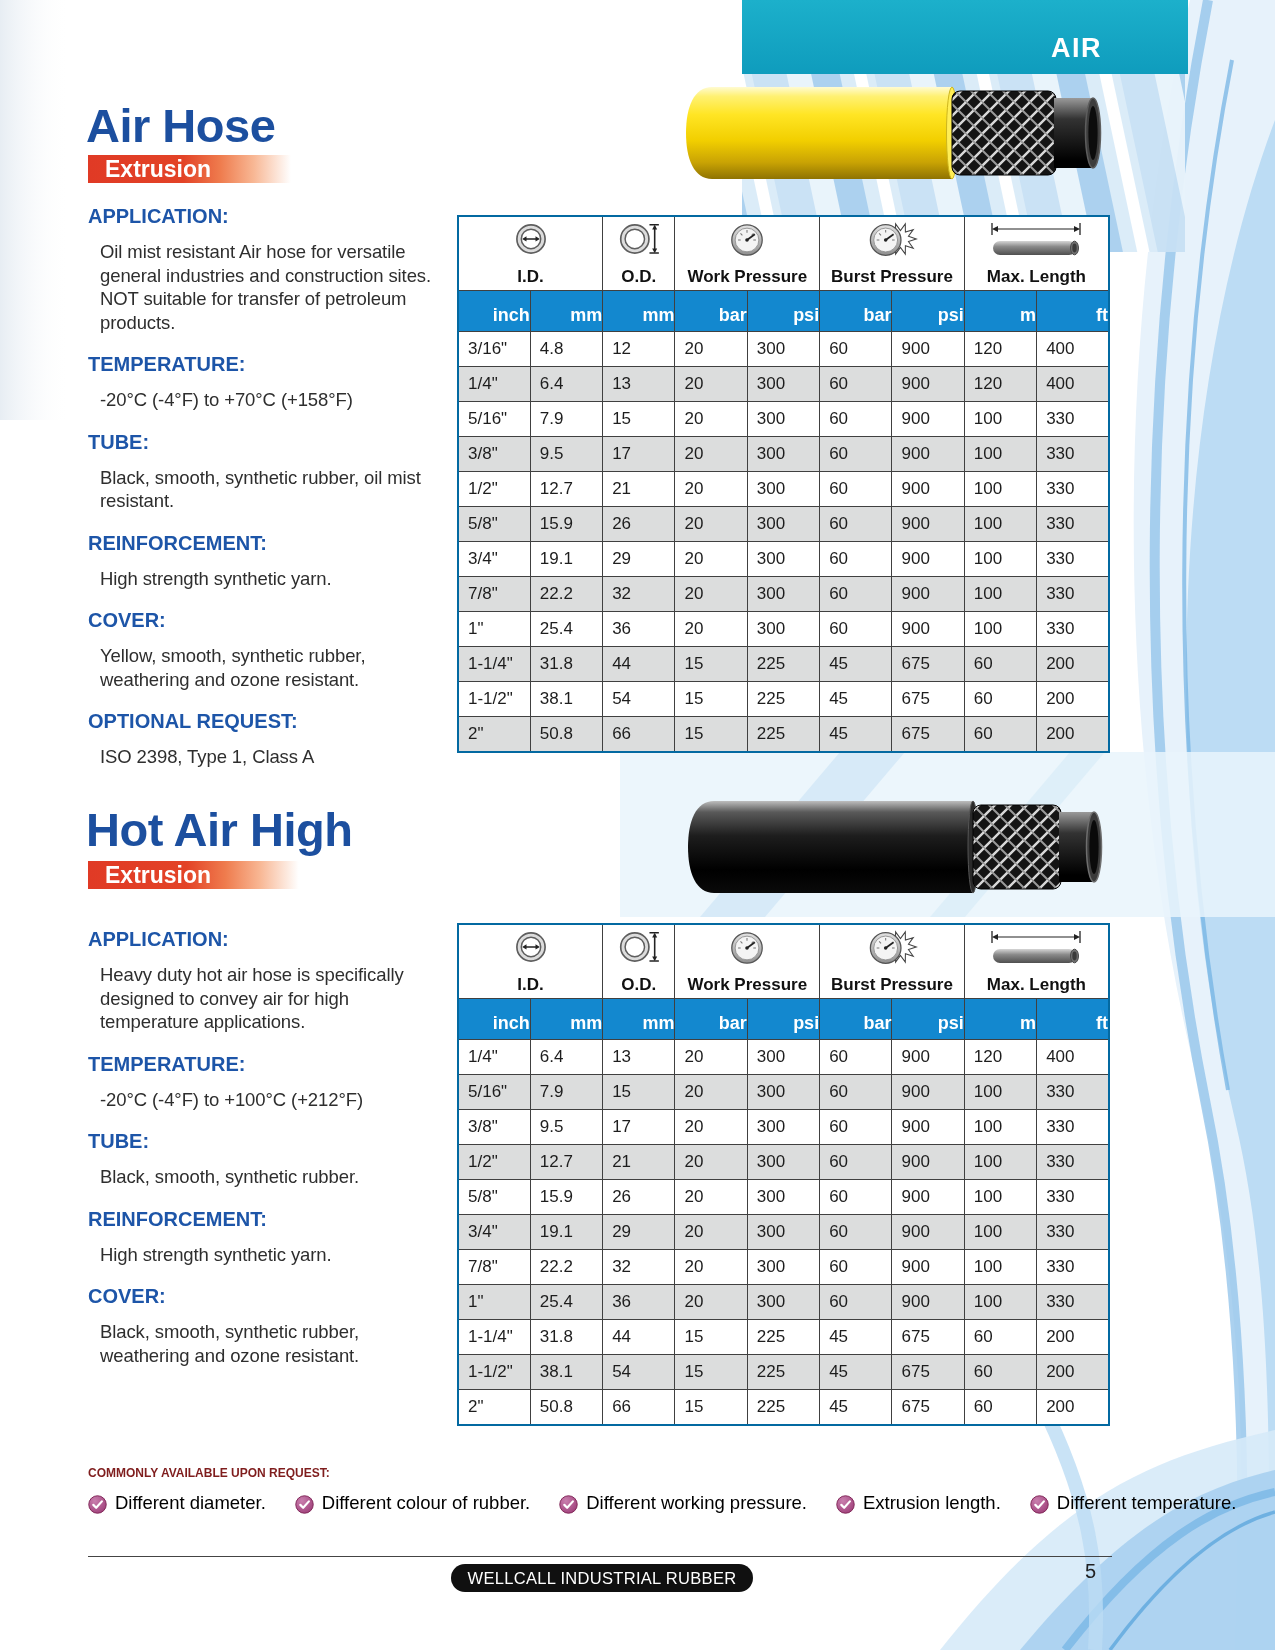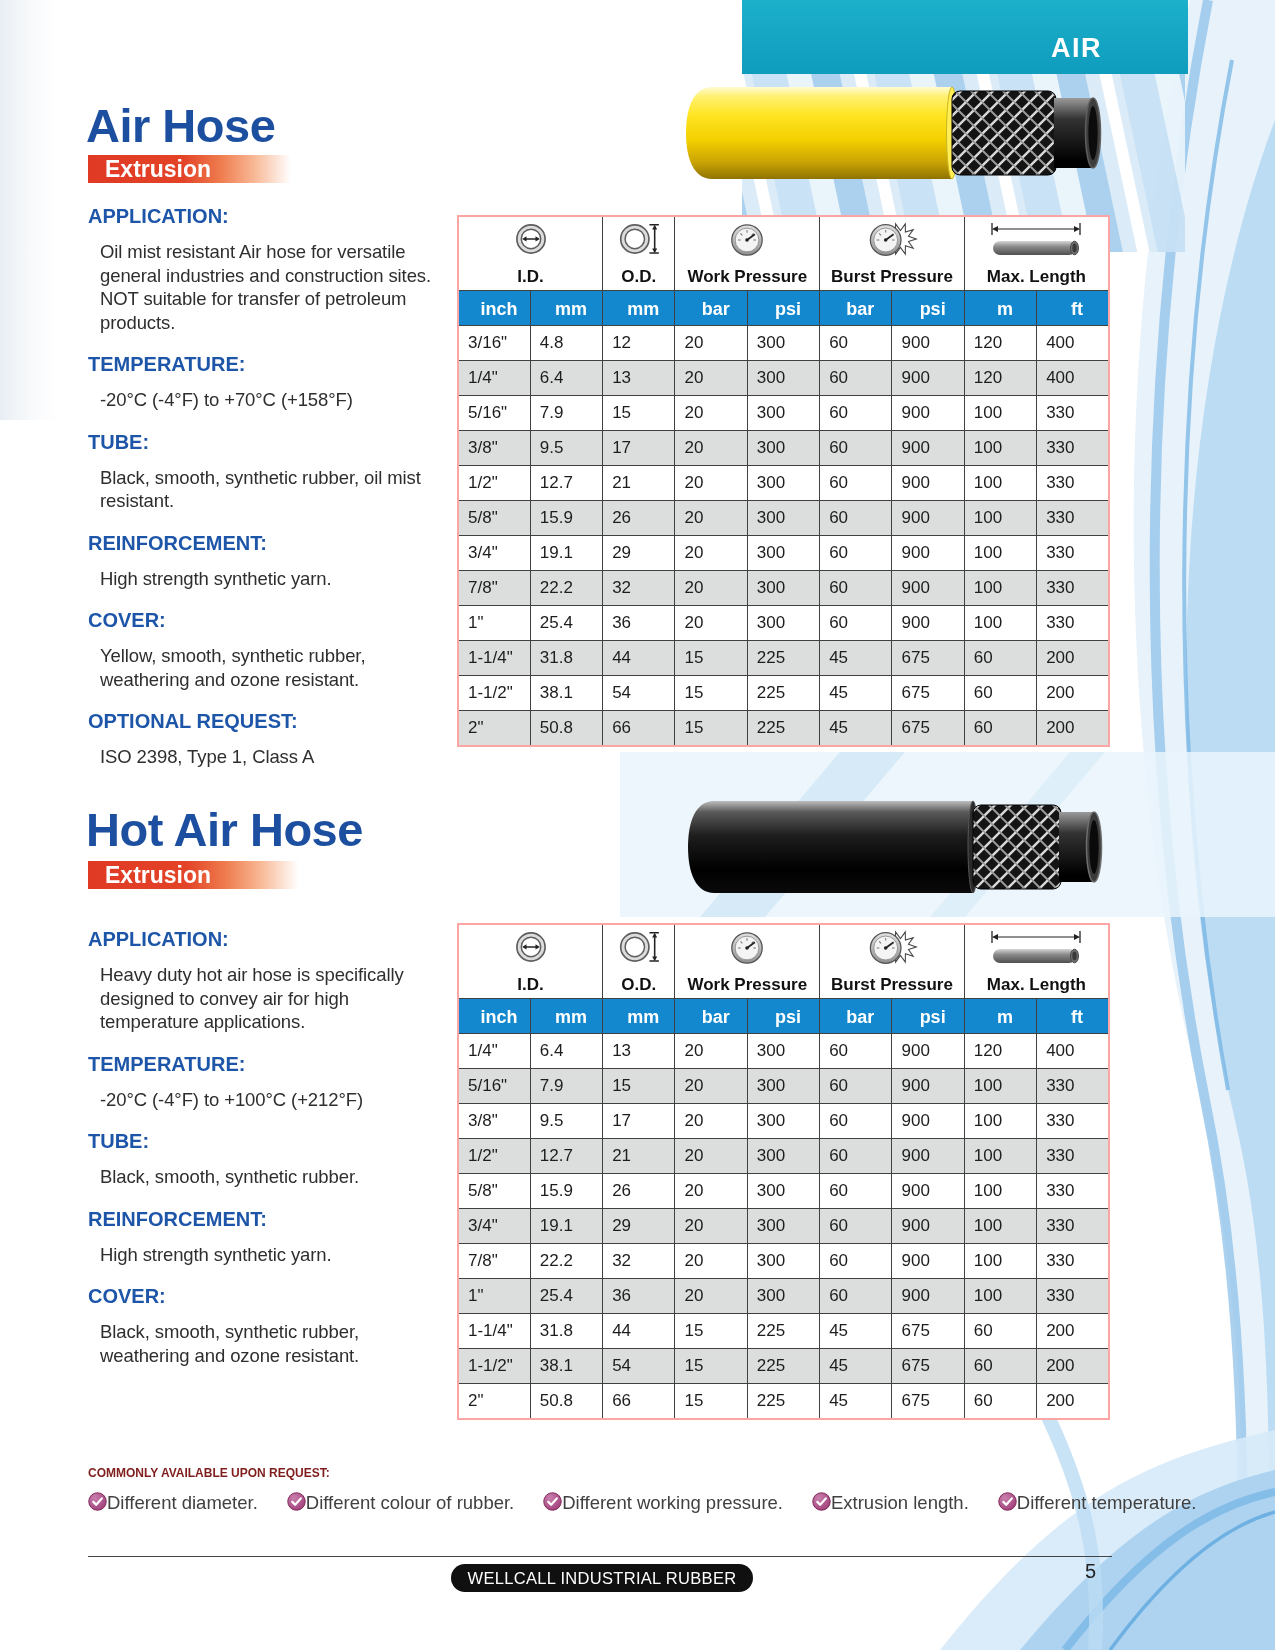--- a/index.html
+++ b/index.html
@@ -27,40 +27,40 @@
   
   .col{left:88px;width:356px;}
   #air-col{top:205px;}
   #hot-col{top:928px;}
   .spec-block{margin-bottom:19px;}
   .spec-block h3{font-size:20px;font-weight:700;color:#1d55a8;margin:0 0 5px 0;}
   .spec-block p{font-size:18.5px;line-height:23.5px;color:#2e2e2e;margin:12px;letter-spacing:-0.1px;}
 
   
   .spec-table{border-collapse:collapse;table-layout:fixed;width:653px;background:#22c55e;
-              border:2px solid #fca5a5;}
+              border:2px solid #0369a1;}
   #air-table{left:457px;top:215px;}
   #hot-table{left:457px;top:923px;}
   .spec-table th,.spec-table td{border:1px solid #404040;}
   .spec-table th.group{background:#fff;padding:4px 2px 3px;}
   .gh{display:flex;flex-direction:column;align-items:center;justify-content:space-between;height:66px;}
   .gh span{font-size:17px;font-weight:700;color:#111;white-space:nowrap;}
-  .spec-table th.unit{background:#1388cf;color:#fff;text-align:center;font-size:18px;
-                      font-weight:700;padding:5px 0 3px 9px;height:26px;}
+  .spec-table th.unit{background:#1388cf;color:#fff;text-align:right;font-size:18px;
+                      font-weight:700;padding:11px 0 3px 9px;height:26px;}
   .spec-table td{font-size:17px;color:#1d1d1d;padding:5px 0 5px 9px;height:24px;background:#fff;}
   .spec-table tbody tr:nth-child(even) td{background:#dcdddd;}
 
   
   #yellow-hose{left:678px;top:86px;}
   #black-hose{left:680px;top:800px;}
 
   
   .req-heading{left:88px;top:1466px;font-size:12px;font-weight:700;color:#7f1d1d;}
   .req-items{left:88px;top:1492px;display:flex;gap:29px;align-items:center;width:1110px;}
-  .req-item{display:flex;align-items:flex-start;font-size:18.5px;color:#404040;white-space:nowrap;}
+  .req-item{display:flex;align-items:flex-end;gap:8px;font-size:18.5px;color:#000000;white-space:nowrap;}
 
   
   .footer-line{left:88px;top:1556px;width:1024px;border-top:1.5px solid #444;height:0;}
   .footer-badge{left:451px;top:1564px;width:302px;height:28px;background:#101010;border-radius:14px;
                 color:#fff;font-size:16.5px;text-align:center;line-height:28px;letter-spacing:0.3px;}
   .page-num{left:1085px;top:1560px;font-size:20px;color:#222;}
 </style>
 </head>
 <body>
 
@@ -428,21 +428,21 @@
           <td>15</td>
           <td>225</td>
           <td>45</td>
           <td>675</td>
           <td>60</td>
           <td>200</td>
         </tr>
       </tbody>
   </table>
 
-  <div class="z hose-title" id="hot-title">Hot Air Hose</div>
+  <div class="z hose-title" id="hot-title">Hot Air High</div>
   <div class="z extrusion" id="hot-ext">Extrusion</div>
 
   <div class="z col" id="hot-col">
     <div class="spec-block">
       <h3>APPLICATION:</h3>
       <p>Heavy duty hot air hose is specifically designed to convey air for high temperature applications.</p>
     </div>
     <div class="spec-block">
       <h3>TEMPERATURE:</h3>
       <p>-20°C (-4°F) to +100°C (+212°F)</p>

